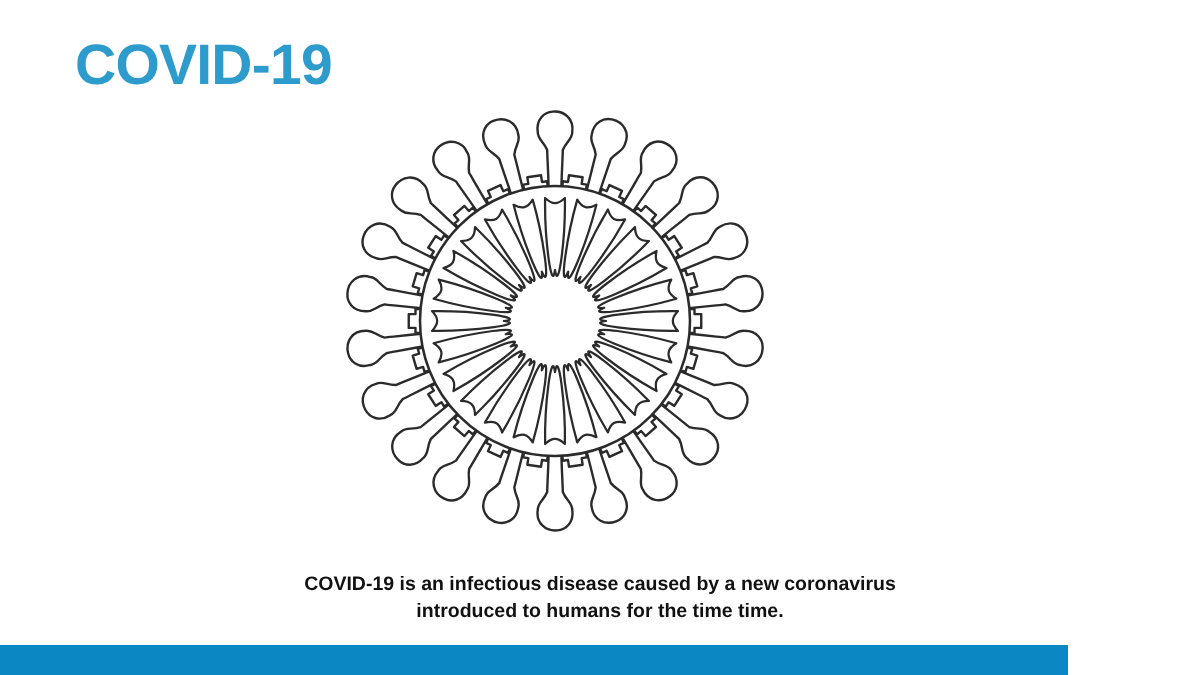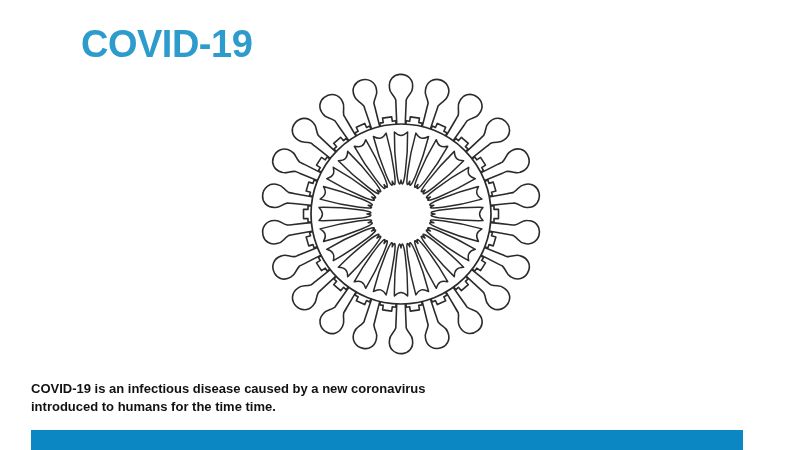--- a/index.html
+++ b/index.html
@@ -9,21 +9,20 @@
   }
   body {
     font-family: "Liberation Sans", sans-serif;
   }
   #slide {
     position: relative;
     width: 712px;
     height: 450px;
     background: #ffffff;
     overflow: hidden;
-    margin-left: 31px;
   }
   #title {
     position: absolute;
     left: 50px;
     top: 24px;
     font-size: 38px;
     font-weight: bold;
     letter-spacing: -0.5px;
     color: #2e9bcd;
     line-height: 1.1;
@@ -39,21 +38,21 @@
   #virus-wrap svg {
     display: block;
     width: 296px;
     height: 296px;
   }
   #caption {
     position: absolute;
     left: 0;
     top: 380px;
     width: 800px;
-    text-align: left;
+    text-align: center;
     font-size: 13px;
     font-weight: bold;
     color: #111111;
     line-height: 1.35;
   }
   #caption .cap-line {
     display: block;
   }
   #bottom-bar {
     position: absolute;

